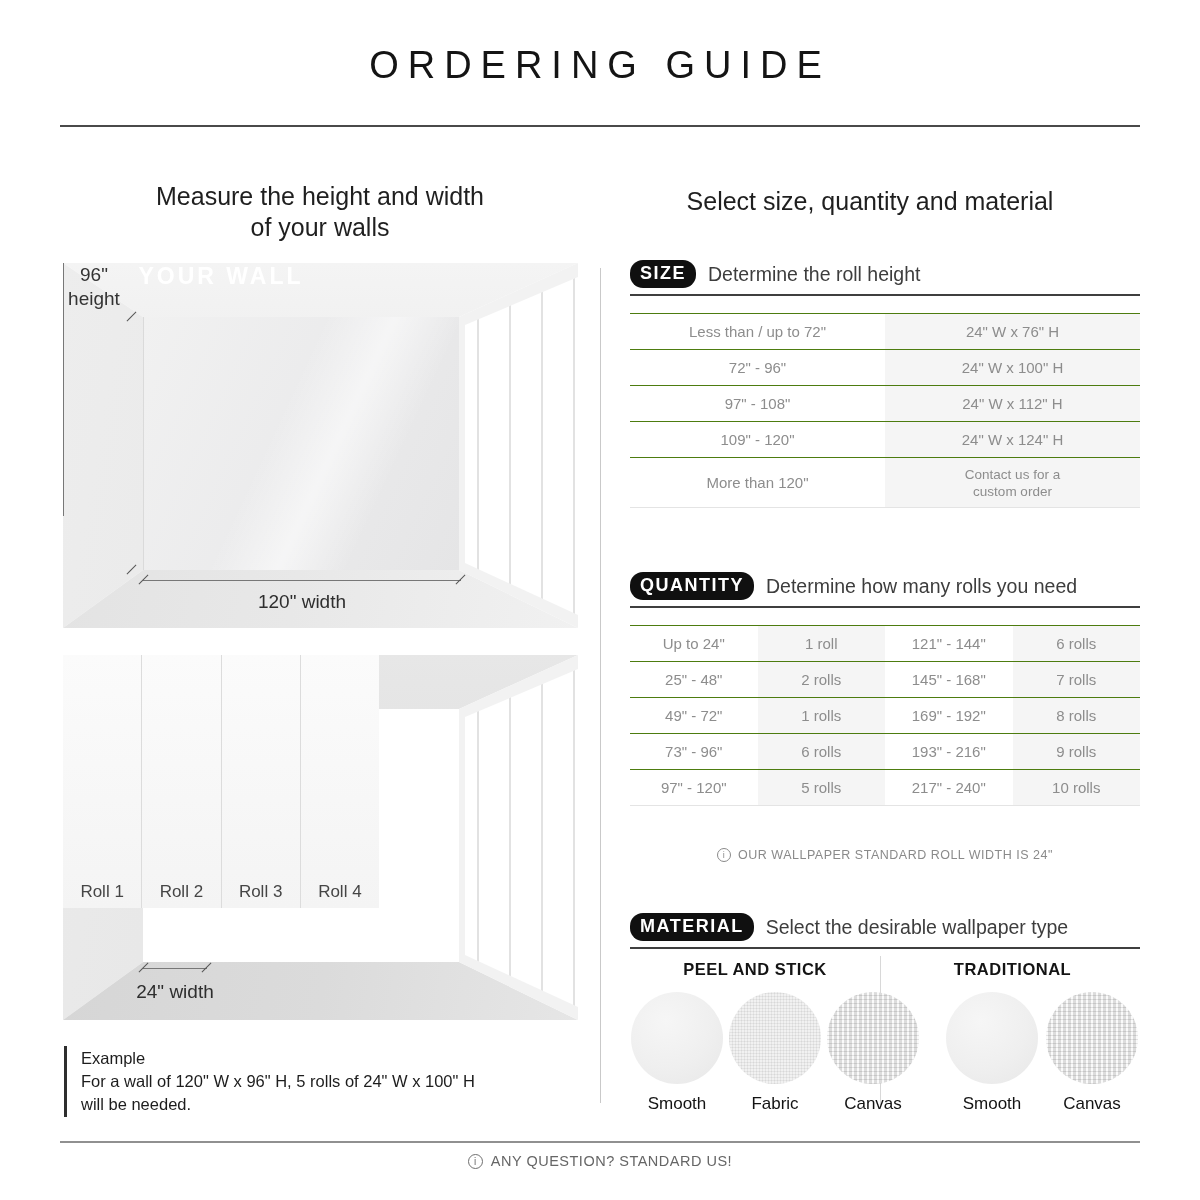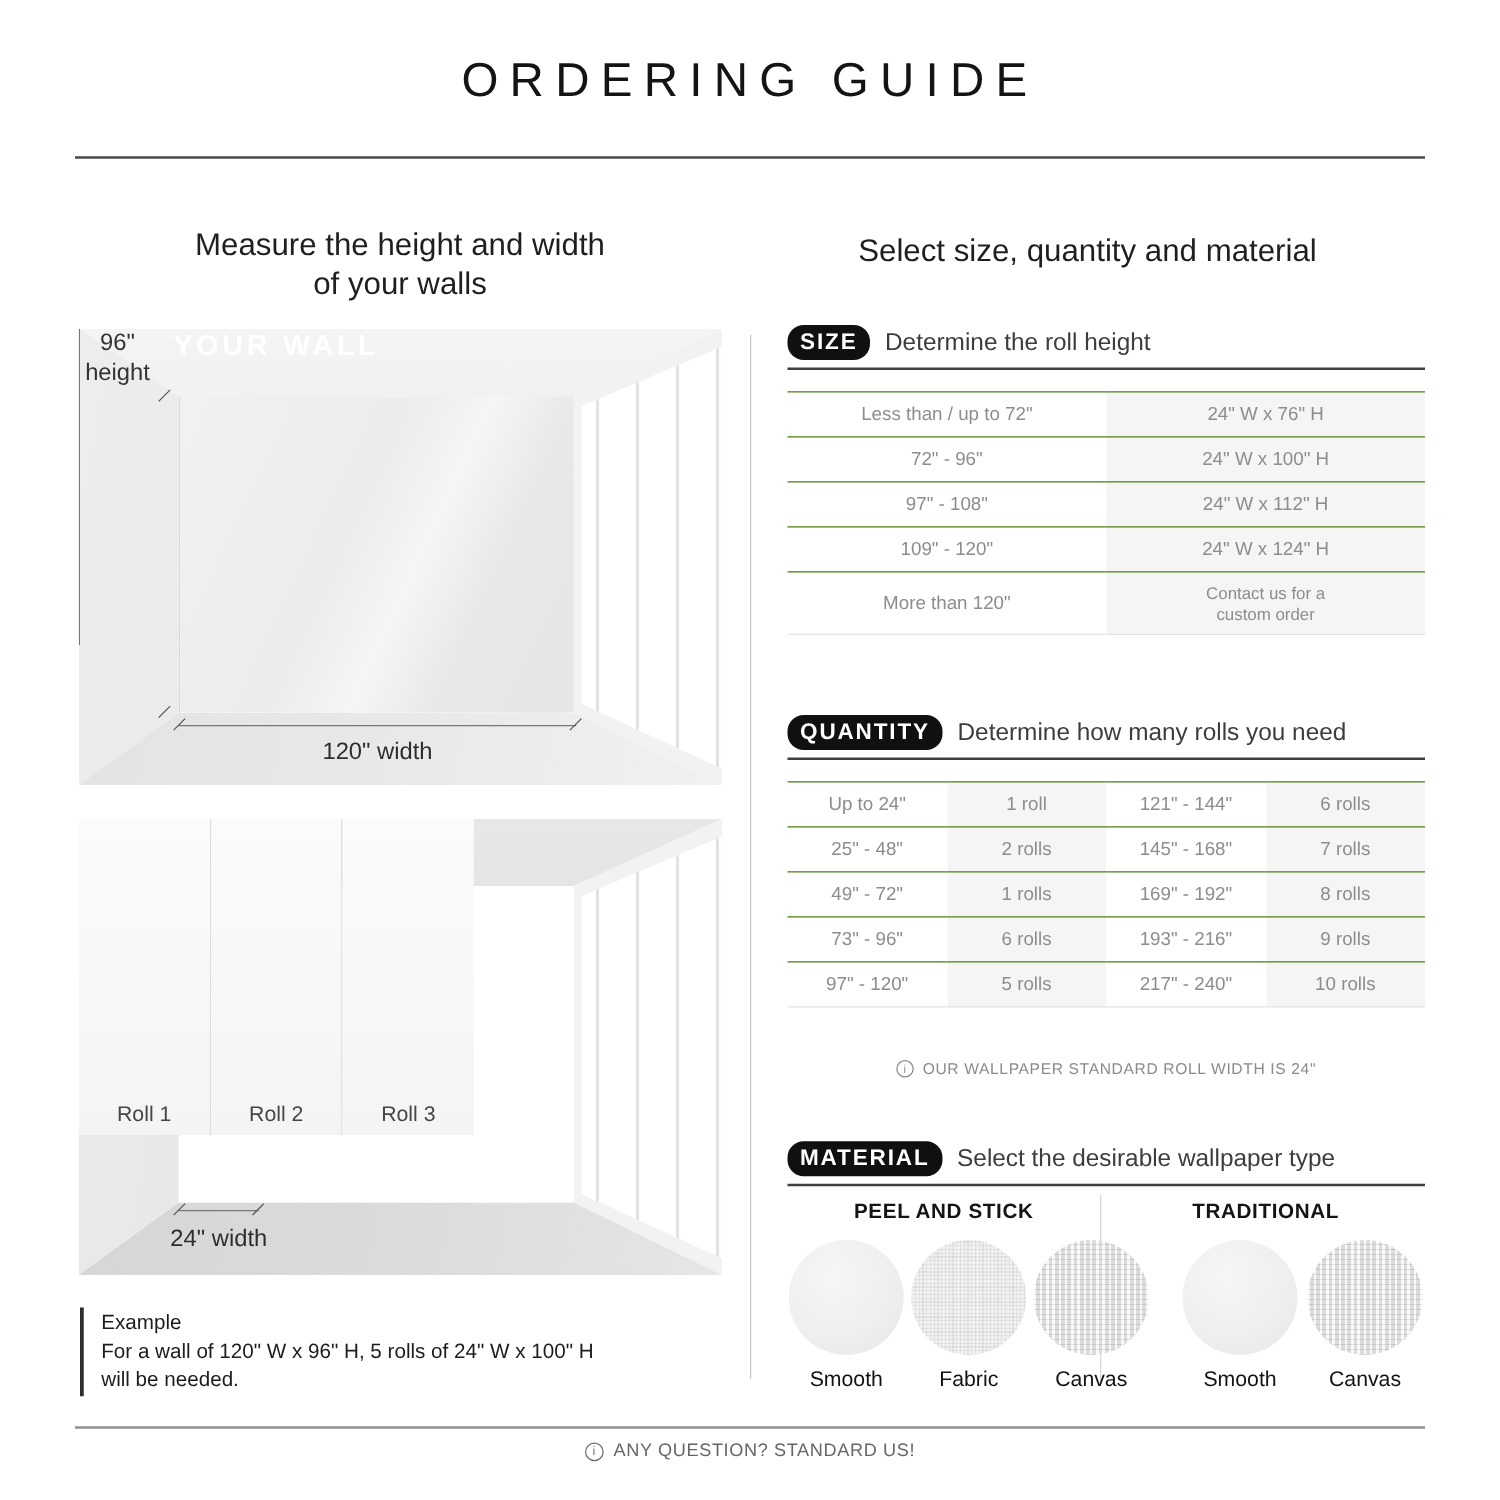--- a/index.html
+++ b/index.html
@@ -148,20 +148,23 @@
     <div class="panels">
       <div class="panel">
         <div class="panel-label">Roll 1</div>
       </div>
       <div class="panel">
         <div class="panel-label">Roll 2</div>
       </div>
       <div class="panel">
         <div class="panel-label">Roll 3</div>
       </div>
+      <div class="panel">
+        <div class="panel-label">Roll 4</div>
+      </div>
     </div>
     <div class="dim-line-h"></div>
     <span class="tick" style="left:74px; top:312px;"></span>
     <span class="tick" style="left:137px; top:312px;"></span>
     <div class="width-label">24" width</div>
   </div>
 
   <div class="example">
     <div>Example</div>
     <div>For a wall of 120" W x 96" H, 5 rolls of 24" W x 100" H</div>

